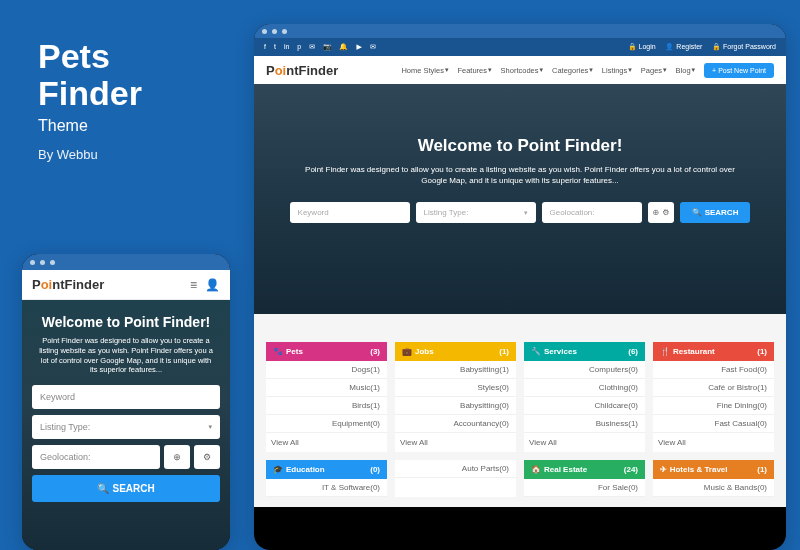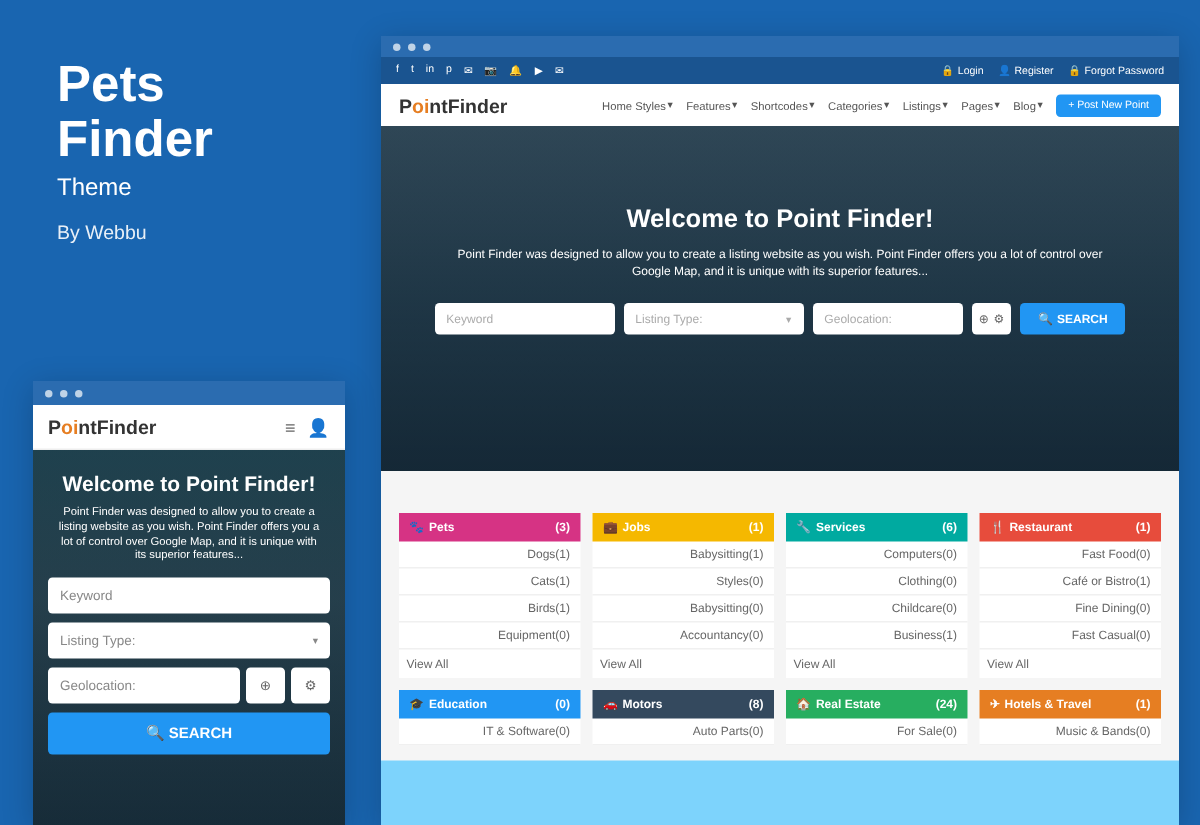--- a/index.html
+++ b/index.html
@@ -1,21 +1,21 @@
 <!DOCTYPE html>
 <html><head>
 <meta charset="utf-8">
 <style>
 *{margin:0;padding:0;box-sizing:border-box;font-family:Arial,sans-serif}
 body{background:#1965b0;width:800px;height:550px;overflow:hidden;position:relative}
 .title-block{position:absolute;left:38px;top:38px;color:#fff}
 .title-block h1{font-size:34px;font-weight:700;line-height:1.1}
 .title-block .sub{font-size:16px;font-weight:400;margin-top:4px}
 .title-block .by{font-size:13px;margin-top:12px;opacity:.9}
-.browser-frame{background:#7dd3fc;border-radius:0;overflow:hidden;box-shadow:0 4px 20px rgba(0,0,0,.2)}
+.browser-frame{background:#000000;border-radius:16px;overflow:hidden;box-shadow:0 4px 20px rgba(0,0,0,.2)}
 .browser-bar{background:#2b6cb0;height:14px;display:flex;align-items:center;padding:0 8px;gap:5px}
 .dot{width:5px;height:5px;border-radius:50%;background:#fff;opacity:.7}
 .mobile{position:absolute;left:22px;top:254px;width:208px;height:296px}
 .mobile .browser-bar{height:16px}
 .mobile-header{background:#fff;height:30px;display:flex;align-items:center;justify-content:space-between;padding:0 10px;border-bottom:1px solid #eee}
 .logo{font-weight:700;font-size:13px;color:#333}
 .logo .oo{color:#e67e22}
 .mobile-icons{display:flex;gap:8px;font-size:12px;color:#666}
 .mobile-hero{background:linear-gradient(rgba(20,40,50,.55),rgba(20,40,50,.55)),linear-gradient(#2c5f6f,#3a5a6a 40%,#1a3040);height:250px;padding:14px 10px;text-align:center;color:#fff}
 .mobile-hero h2{font-size:14px;font-weight:700;margin-bottom:6px}
@@ -155,21 +155,21 @@
       <div class="cat-card">
         <div class="cat-head" style="background:#d63384">
           <span><span class="ci">🐾</span>Pets</span>
           <span>(3)</span>
         </div>
         <div class="cat-row">
           <span>Dogs</span>
           <span>(1)</span>
         </div>
         <div class="cat-row">
-          <span>Cats</span>
+          <span>Music</span>
           <span>(1)</span>
         </div>
         <div class="cat-row">
           <span>Birds</span>
           <span>(1)</span>
         </div>
         <div class="cat-row">
           <span>Equipment</span>
           <span>(0)</span>
         </div>
@@ -248,24 +248,20 @@
         <div class="cat-head" style="background:#2196f3">
           <span><span class="ci">🎓</span>Education</span>
           <span>(0)</span>
         </div>
         <div class="cat-row">
           <span>IT &amp; Software</span>
           <span>(0)</span>
         </div>
       </div>
       <div class="cat-card">
-        <div class="cat-head" style="background:#34495e">
-          <span><span class="ci">🚗</span>Motors</span>
-          <span>(8)</span>
-        </div>
         <div class="cat-row">
           <span>Auto Parts</span>
           <span>(0)</span>
         </div>
       </div>
       <div class="cat-card">
         <div class="cat-head" style="background:#27ae60">
           <span><span class="ci">🏠</span>Real Estate</span>
           <span>(24)</span>
         </div>

